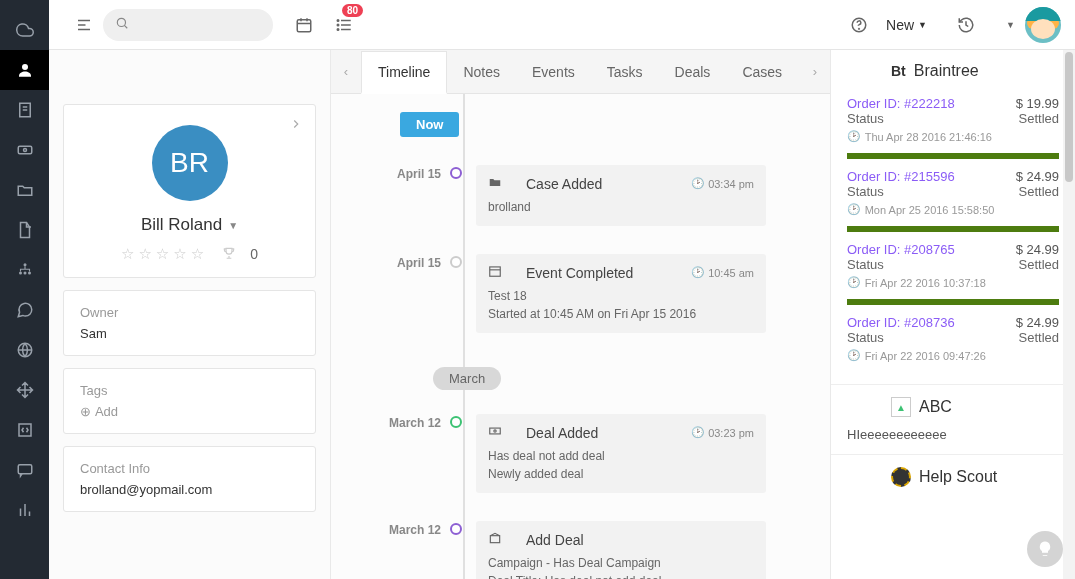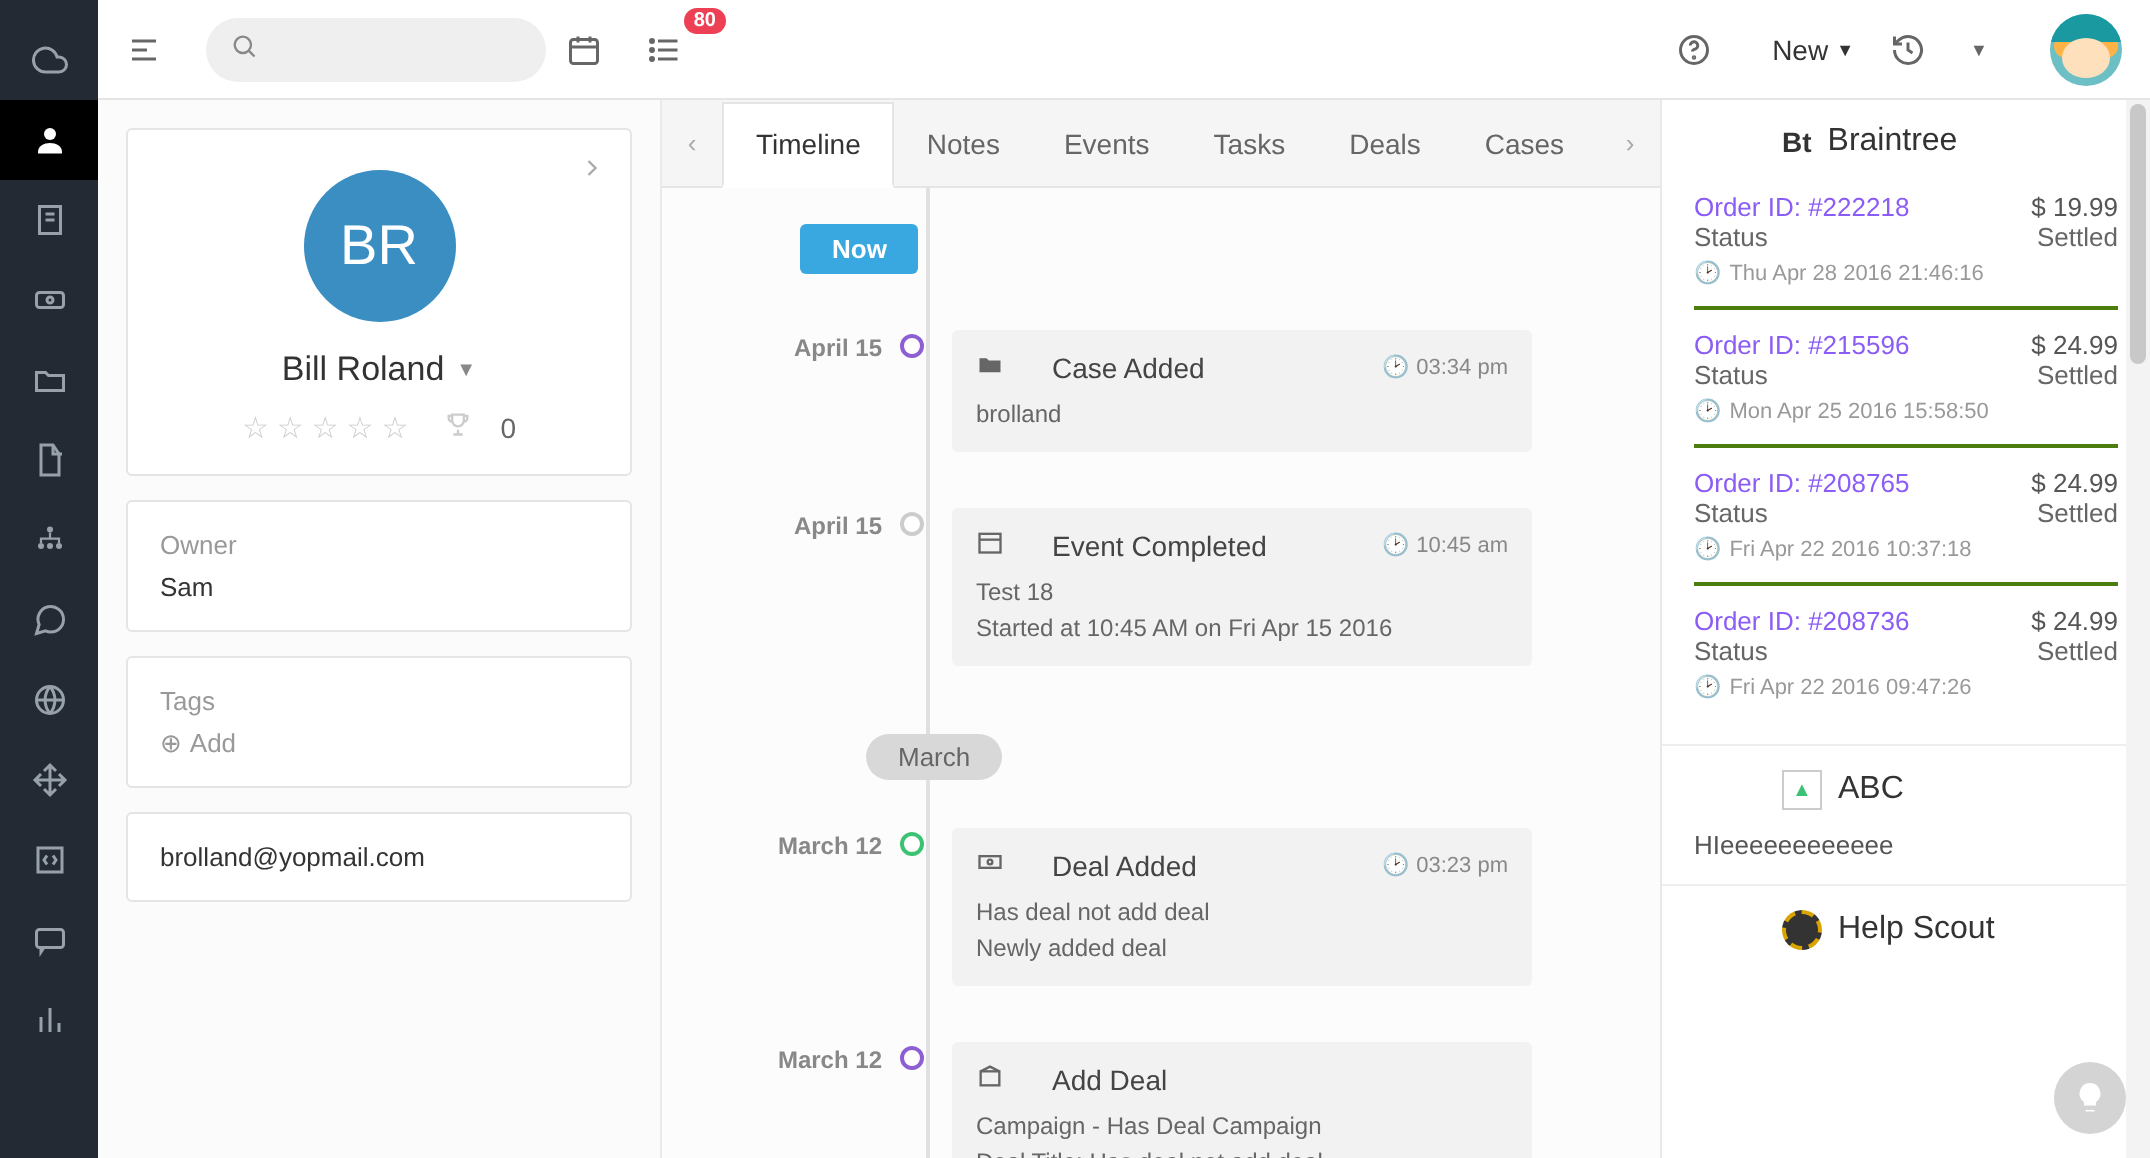--- a/index.html
+++ b/index.html
@@ -4,36 +4,36 @@
 <style>
 * { box-sizing: border-box; margin: 0; padding: 0; font-family: -apple-system, BlinkMacSystemFont, "Segoe UI", Helvetica, Arial, sans-serif; }
 body { width: 1075px; height: 579px; overflow: hidden; display: flex; background: #fff; font-size: 13px; color: #555; }
 .left-rail { width: 49px; background: #232a33; display: flex; flex-direction: column; align-items: center; padding-top: 10px; }
 .left-rail .rail-item { width: 49px; height: 40px; display: flex; align-items: center; justify-content: center; color: #98a0aa; cursor: pointer; }
 .left-rail .rail-item.active { background: #000; color: #fff; }
 .left-rail svg { width: 18px; height: 18px; }
 
 .main { flex: 1; display: flex; flex-direction: column; }
 .topbar { height: 50px; border-bottom: 1px solid #e5e5e5; display: flex; align-items: center; padding: 0 14px; gap: 10px; }
-.icon-btn { width: 30px; height: 30px; display: flex; align-items: center; justify-content: flex-start; color: #666; cursor: pointer; border-radius: 4px; }
+.icon-btn { width: 30px; height: 30px; display: flex; align-items: center; justify-content: flex-end; color: #666; cursor: pointer; border-radius: 4px; }
 .search-wrap { display: flex; align-items: center; background: #efefef; border-radius: 16px; padding: 0 12px; height: 32px; width: 170px; }
 .search-wrap input { border: none; background: transparent; outline: none; font-size: 13px; flex: 1; color: #666; }
 .badge-wrap { position: relative; }
 .badge { position: absolute; top: -6px; right: -10px; background: #ee4054; color: #fff; font-size: 10px; font-weight: bold; padding: 1px 5px; border-radius: 8px; }
 .spacer { flex: 1; }
 .new-btn { display: flex; align-items: center; gap: 4px; color: #333; font-size: 14px; cursor: pointer; padding: 0 8px; }
 .avatar-img { width: 36px; height: 36px; border-radius: 50%; background: #6cbfc5; position: relative; overflow: hidden; }
 .avatar-hat { position: absolute; top: 0; left: 0; right: 0; height: 14px; background: #1a9aa0; border-radius: 18px 18px 0 0; }
 .avatar-face { position: absolute; top: 12px; left: 6px; right: 6px; bottom: 4px; background: #ffe0bd; border-radius: 50%; }
 .avatar-hair { position: absolute; top: 10px; left: 2px; right: 2px; height: 12px; background: #ffb347; border-radius: 8px; }
 
 .body { flex: 1; display: flex; overflow: hidden; }
 .left-panel { width: 282px; border-right: 1px solid #e9e9e9; padding: 14px; overflow-y: auto; background: #fbfbfb; }
 .card { background: #fff; border: 1px solid #e5e5e5; border-radius: 3px; margin-bottom: 12px; padding: 14px 16px; }
-.profile-card { position: relative; text-align: left; }
+.profile-card { position: relative; text-align: left; margin-top: 40px; }
 .profile-card .chev { position: absolute; top: 12px; right: 12px; color: #aaa; cursor: pointer; }
 .avatar-big { width: 76px; height: 76px; border-radius: 50%; background: #3a8ec2; color: #fff; display: flex; align-items: center; justify-content: center; font-size: 28px; margin: 6px auto 14px; }
 .name-row { display: flex; align-items: center; justify-content: center; gap: 6px; font-size: 17px; color: #333; margin-bottom: 10px; }
 .name-row .dd { color: #888; font-size: 10px; }
 .stars-row { display: flex; align-items: center; justify-content: center; gap: 14px; color: #ccc; font-size: 15px; }
 .stars-row .stars { letter-spacing: 4px; }
 .stars-row .score { color: #666; font-size: 14px; }
 .card .label { color: #999; font-size: 13px; margin-bottom: 6px; }
 .card .val { color: #333; font-size: 13px; }
 .add-tag { color: #999; font-size: 13px; display: flex; align-items: center; gap: 4px; cursor: pointer; }
@@ -59,21 +59,21 @@
 .tl-card .hd .ic { margin-right: 8px; color: #666; }
 .tl-card .hd .title { flex: 1; }
 .tl-card .hd .time { font-size: 11px; color: #888; display: flex; align-items: center; gap: 3px; }
 .tl-card .body-text { font-size: 12px; color: #666; line-height: 1.5; }
 
 .right-panel { width: 245px; border-left: 1px solid #e9e9e9; background: #fff; overflow-y: auto; position: relative; }
 .right-panel::-webkit-scrollbar { width: 8px; }
 .widget { border-bottom: 1px solid #eee; padding: 12px 16px; }
 .widget-hd { display: flex; align-items: center; gap: 8px; font-size: 16px; color: #333; margin-bottom: 6px; margin-left: 44px; }
 .widget-hd .logo { font-weight: bold; font-size: 14px; }
-.order { border-top: 2px solid #4d7c0f; padding: 10px 0; }
+.order { border-top: 6px solid #4d7c0f; padding: 10px 0; }
 .order:first-of-type { border-top: none; }
 .order-row { display: flex; justify-content: space-between; font-size: 13px; }
 .order-id { color: #8b5cf6; }
 .order-amt { color: #555; }
 .order-status { color: #666; }
 .order-settled { color: #666; }
 .order-date { color: #999; font-size: 11px; display: flex; align-items: center; gap: 4px; margin-top: 4px; }
 .abc-img { width: 20px; height: 20px; border: 1px solid #ccc; display: inline-flex; align-items: center; justify-content: center; color: #3cc273; font-size: 10px; }
 .hs-logo { width: 20px; height: 20px; background: #333; border-radius: 50%; border: 2px dashed #d9a400; }
 .fab { position: absolute; bottom: 12px; right: 12px; width: 36px; height: 36px; border-radius: 50%; background: #d4d4d4; display: flex; align-items: center; justify-content: center; color: #fff; }
@@ -250,20 +250,21 @@
         <div class="val">Sam</div>
       </div>
       <div class="card">
         <div class="label">Tags</div>
         <div class="add-tag">
           <span>⊕</span>
           <span>Add</span>
         </div>
       </div>
       <div class="card">
+        <div class="label">Contact Info</div>
         <div class="val">brolland@yopmail.com</div>
       </div>
     </div>
 
     <div class="center">
       <div class="tabs">
         <div class="tab-scroll">‹</div>
         <div class="tab active">Timeline</div>
         <div class="tab">Notes</div>
         <div class="tab">Events</div>

